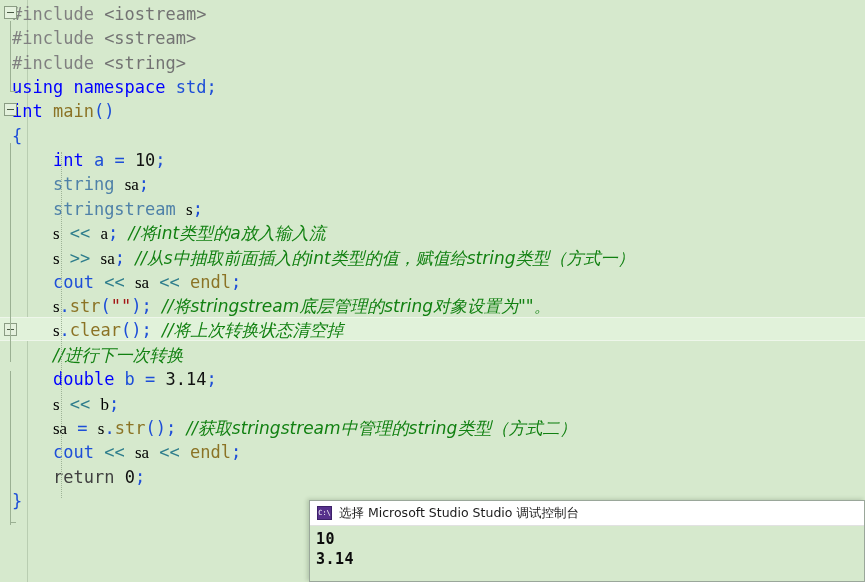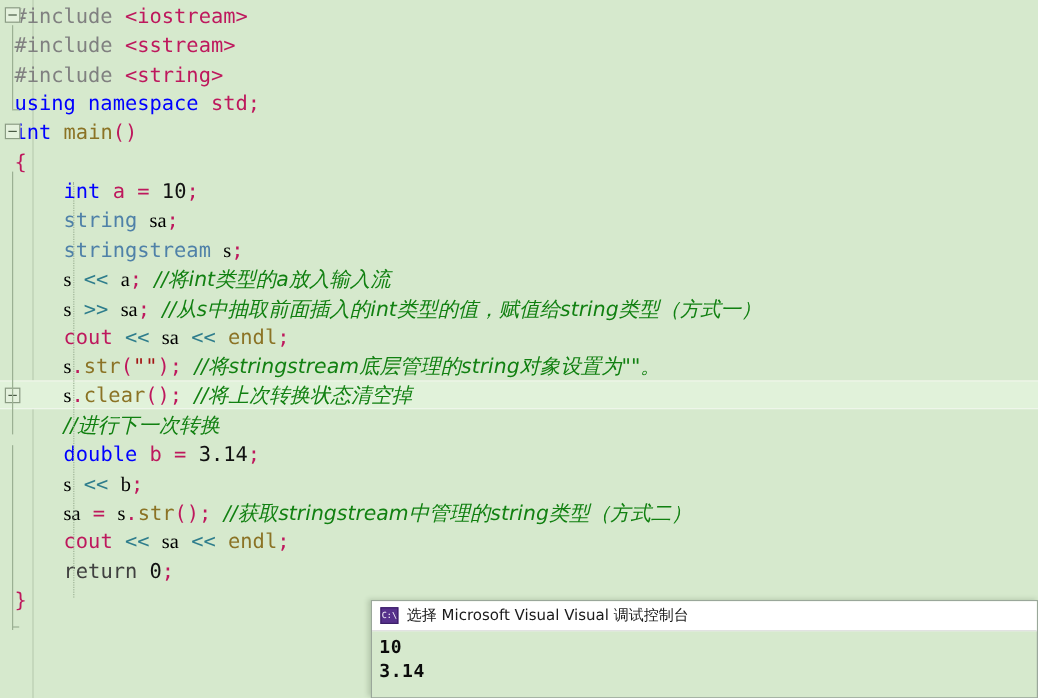--- a/index.html
+++ b/index.html
@@ -51,29 +51,29 @@
     border-top:1px solid #eef6ea;
     border-bottom:1px solid #eef6ea;
     box-sizing:border-box;
   }
   .indent-guide{
     position:absolute;left:61px;width:1px;
     border-left:1px dotted #9eb396;
   }
   
   .pp{color:#808080;text-align:right;}
-  .inc{color:#be185d;text-align:right;}
+  .inc{color:#737373;text-align:right;}
   .kw{color:#0000ff;}
   .kw2{color:#404040;}
   .type{color:#4f81a8;}
   .fn{color:#8b7325;}
   .var{color:#000000;font-family:Liberation Serif, serif;}
   .op{color:#2e7d8c;}
   .num{color:#111111;}
-  .plain{color:#be185d;}
+  .plain{color:#1d4ed8;}
   .cmt{color:#118011;}
   .str{color:#a31515;}
   .cn{font-family:"DejaVu Sans","Liberation Sans",sans-serif;font-style:italic;}
   
   #console{
     position:absolute;left:309px;top:500px;width:556px;height:82px;
     background:#d6e9cd;
     border:1px solid #9aa79a;
     box-sizing:border-box;
     box-shadow:-2px -1px 4px rgba(60,80,55,.22);
@@ -129,21 +129,21 @@
       <div class="fold-line" style="top: 21px; height: 70px;"></div>
       <div class="fold-end" style="top: 91px;"></div>
       <div class="fold-line" style="top: 142.75px; height: 219.15px;"></div>
       <div class="fold-line" style="top: 371.25px; height: 153.405px;"></div>
       <div class="fold-end" style="top: 522.22px;"></div>
     </div>
 
   <div id="console">
     <div id="console-titlebar">
       <div id="console-icon">C:\</div>
-      <div id="console-title">选择 Microsoft Visual Visual 调试控制台</div>
+      <div id="console-title">选择 Microsoft Studio Studio 调试控制台</div>
     </div>
     <div id="console-body">
       <div class="console-line">10</div>
       <div class="console-line">3.14</div>
     </div>
   </div>
 
 </div>
 
 </body></html>

